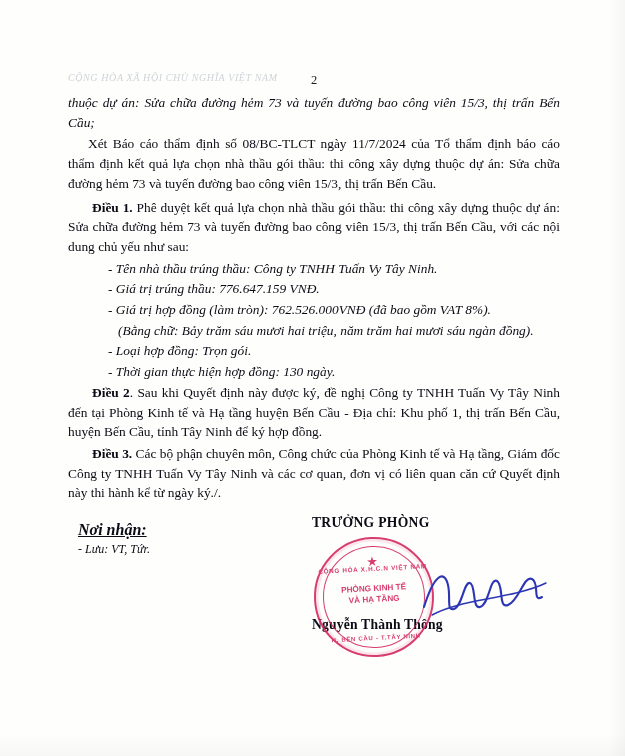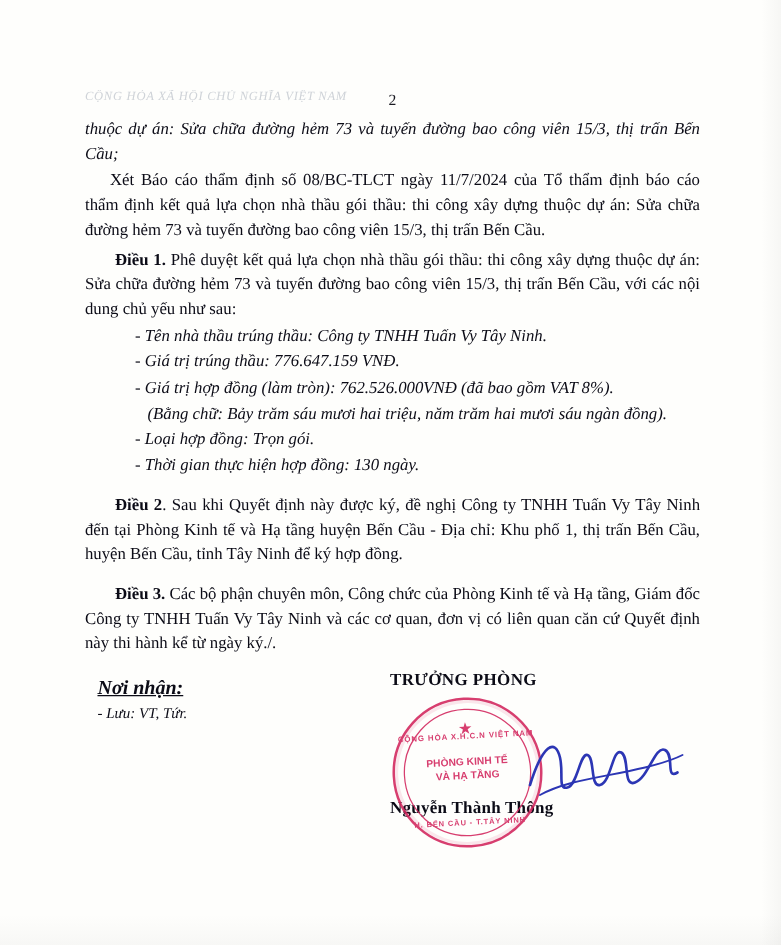--- a/index.html
+++ b/index.html
@@ -79,21 +79,21 @@
     padding-left: 40px;
     margin-bottom: 1px;
     font-style: italic;
   }
   .bullet-note {
     padding-left: 50px;
     margin-bottom: 1px;
     font-style: italic;
   }
   .art-block {
-    margin-top: 12px;
+    margin-top: 1px;
   }
   .sig-area {
     position: relative;
     margin-top: 16px;
     height: 135px;
   }
   .noi-nhan {
     position: absolute;
     left: 10px;
     top: 0;

